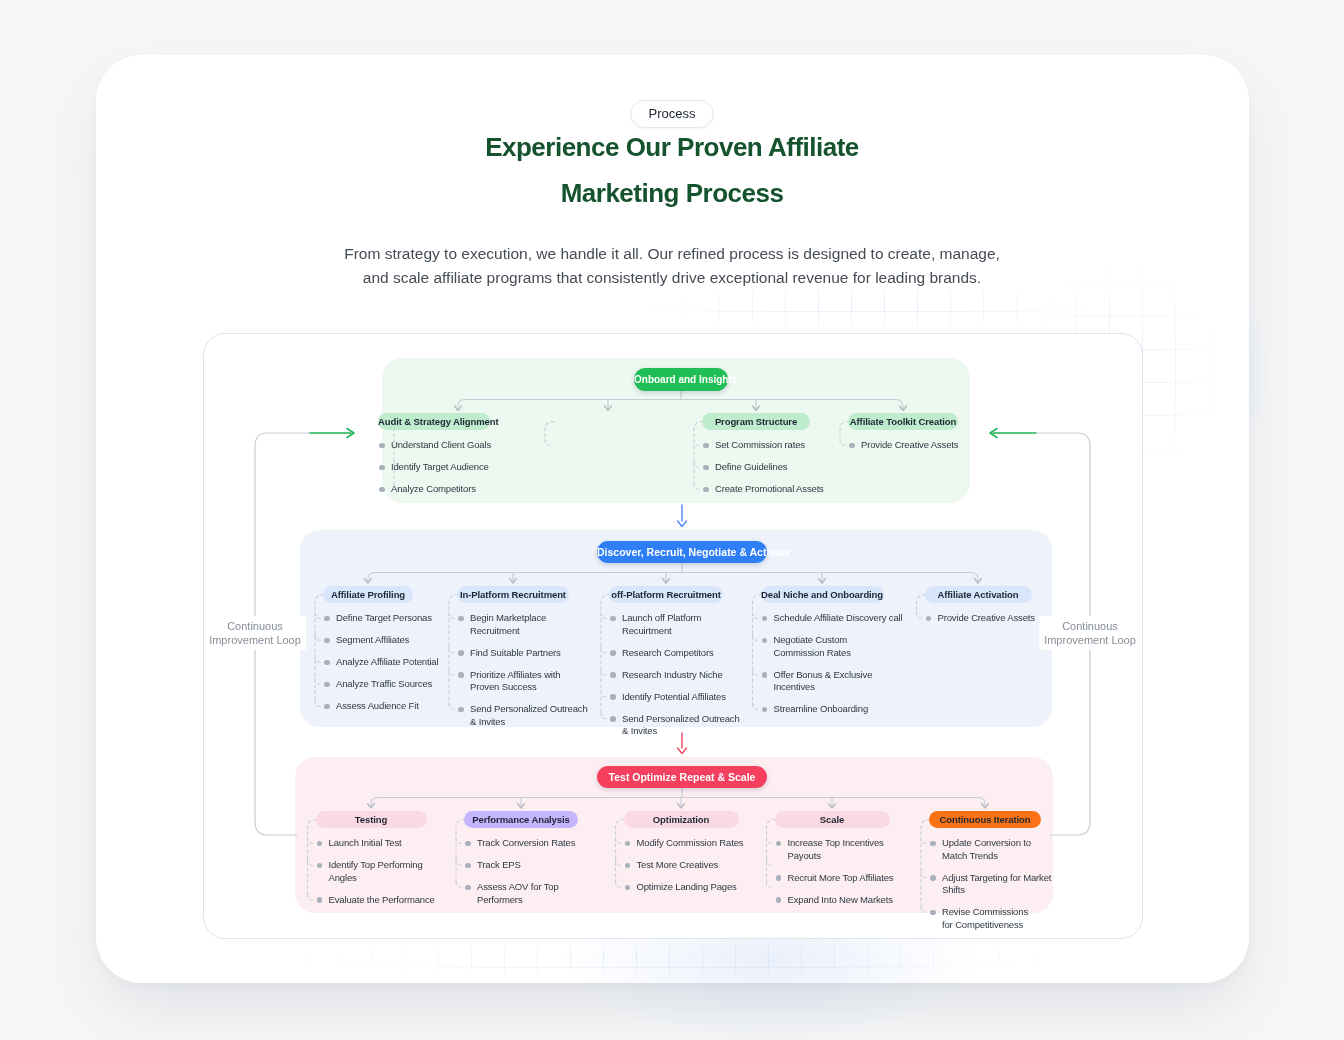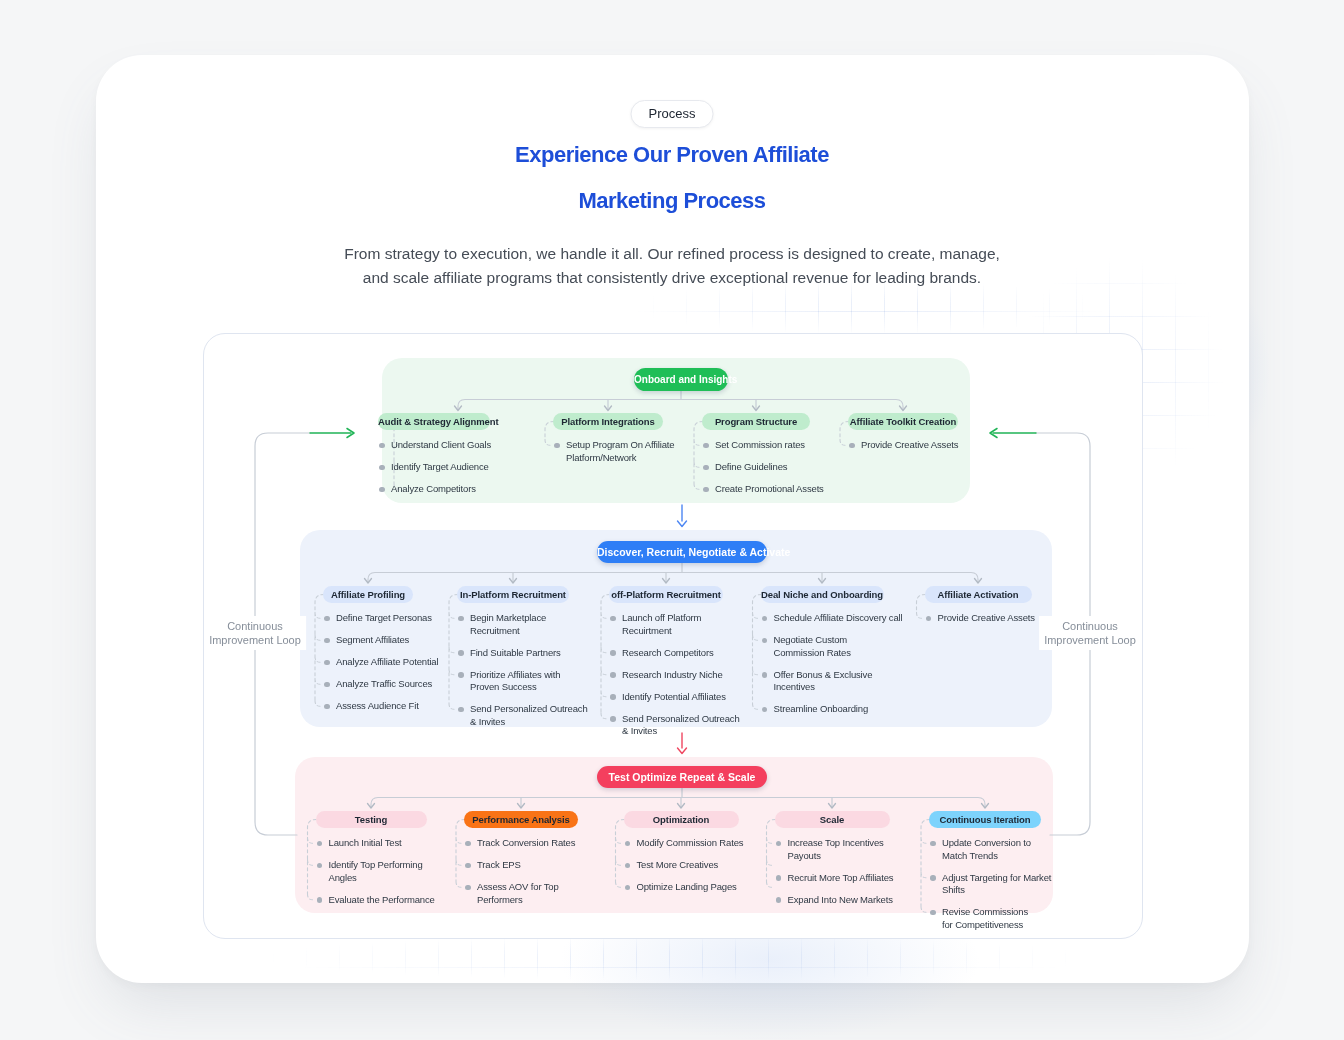--- a/index.html
+++ b/index.html
@@ -36,22 +36,22 @@
   .grid-right{left:1010px;top:250px;width:220px;height:240px;}
   .grid-bottom{left:240px;top:934px;width:880px;height:48px;}
 
   .badge{
     position:absolute;left:50%;top:100px;transform:translateX(-50%);
     background:#fff;border:1px solid #e7e9ee;border-radius:999px;
     padding:6px 17px;font-size:13px;line-height:14px;color:#1c2430;
     box-shadow:0 1px 3px rgba(0,0,0,.05);
   }
   .title{
-    position:absolute;left:0;right:0;top:132px;text-align:center;
-    font-size:22px;line-height:46px;font-weight:600;color:#1d4ed8;
+    position:absolute;left:0;right:0;top:124px;text-align:center;
+    font-size:26px;line-height:46px;font-weight:600;color:#14532d;
     letter-spacing:-.5px;white-space:pre-line;
   }
   .subtitle{
     position:absolute;left:50%;top:242px;transform:translateX(-50%);
     width:700px;text-align:center;font-size:15.5px;line-height:23.5px;
     color:#454c56;white-space:pre-line;
   }
 
   .diagram-card{
     position:absolute;left:203px;top:333px;width:938px;height:604px;
@@ -170,27 +170,20 @@
 
 <div class="main-pill" style="left: 634px; top: 368px; width: 94px; height: 23px; line-height: 23px; font-size: 10px; background: rgb(31, 190, 87);">Onboard and Insights</div>
     <div class="col" style="left: 378px; top: 413px; width: 138px;">
       <div class="sub-pill" style="width: 112px; background: rgb(191, 236, 205);">Audit &amp; Strategy Alignment</div>
       <div class="items">
         <div class="row"><div class="dot"></div><span>Understand Client Goals</span></div>
         <div class="row"><div class="dot"></div><span>Identify Target Audience</span></div>
         <div class="row"><div class="dot"></div><span>Analyze Competitors</span></div>
       </div>
     </div>
-    <div class="col" style="left: 553px; top: 413px; width: 136px;">
-      <div class="sub-pill" style="width: 110px; background: rgb(191, 236, 205);">Platform Integrations</div>
-      <div class="items">
-        <div class="row"><div class="dot"></div><span>Setup Program On Affiliate
-Platform/Network</span></div>
-      </div>
-    </div>
     <div class="col" style="left: 702px; top: 413px; width: 134px;">
       <div class="sub-pill" style="width: 108px; background: rgb(191, 236, 205);">Program Structure</div>
       <div class="items">
         <div class="row"><div class="dot"></div><span>Set Commission rates</span></div>
         <div class="row"><div class="dot"></div><span>Define Guidelines</span></div>
         <div class="row"><div class="dot"></div><span>Create Promotional Assets</span></div>
       </div>
     </div>
     <div class="col" style="left: 848px; top: 413px; width: 136px;">
       <div class="sub-pill" style="width: 110px; background: rgb(191, 236, 205);">Affiliate Toolkit Creation</div>
@@ -250,21 +243,21 @@
     <div class="main-pill" style="left: 597px; top: 766px; width: 170px; height: 22px; line-height: 22px; font-size: 10.5px; background: rgb(244, 63, 94);">Test Optimize Repeat &amp; Scale</div>
     <div class="col" style="left: 315.5px; top: 811px; width: 137px;">
       <div class="sub-pill" style="width: 111px; background: rgb(251, 217, 226);">Testing</div>
       <div class="items">
         <div class="row"><div class="dot"></div><span>Launch Initial Test</span></div>
         <div class="row"><div class="dot"></div><span>Identify Top Performing Angles</span></div>
         <div class="row"><div class="dot"></div><span>Evaluate the Performance</span></div>
       </div>
     </div>
     <div class="col" style="left: 464px; top: 811px; width: 140px;">
-      <div class="sub-pill" style="width: 114px; background: #f97316;">Performance Analysis</div>
+      <div class="sub-pill" style="width: 114px; background: #c4b5fd;">Performance Analysis</div>
       <div class="items">
         <div class="row"><div class="dot"></div><span>Track Conversion Rates</span></div>
         <div class="row"><div class="dot"></div><span>Track EPS</span></div>
         <div class="row"><div class="dot"></div><span>Assess AOV for Top Performers</span></div>
       </div>
     </div>
     <div class="col" style="left: 623.5px; top: 811px; width: 141px;">
       <div class="sub-pill" style="width: 115px; background: rgb(251, 217, 226);">Optimization</div>
       <div class="items">
         <div class="row"><div class="dot"></div><span>Modify Commission Rates</span></div>
@@ -274,21 +267,21 @@
     </div>
     <div class="col" style="left: 774.5px; top: 811px; width: 141px;">
       <div class="sub-pill" style="width: 115px; background: rgb(251, 217, 226);">Scale</div>
       <div class="items">
         <div class="row"><div class="dot"></div><span>Increase Top Incentives Payouts</span></div>
         <div class="row"><div class="dot"></div><span>Recruit More Top Affiliates</span></div>
         <div class="row"><div class="dot"></div><span>Expand Into New Markets</span></div>
       </div>
     </div>
     <div class="col" style="left: 929px; top: 811px; width: 138px;">
-      <div class="sub-pill" style="width: 112px; background: #7dd3fc;">Continuous Iteration</div>
+      <div class="sub-pill" style="width: 112px; background: #f97316;">Continuous Iteration</div>
       <div class="items">
         <div class="row"><div class="dot"></div><span>Update Conversion to
 Match Trends</span></div>
         <div class="row"><div class="dot"></div><span>Adjust Targeting for Market Shifts</span></div>
         <div class="row"><div class="dot"></div><span>Revise Commissions
 for Competitiveness</span></div>
       </div>
     </div>
     <div class="loop-label" style="left:255px;top:633px;">Continuous
 Improvement Loop</div>

